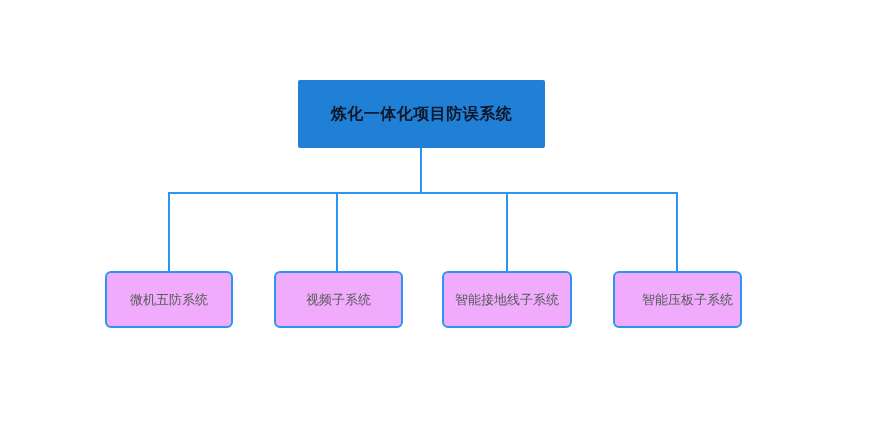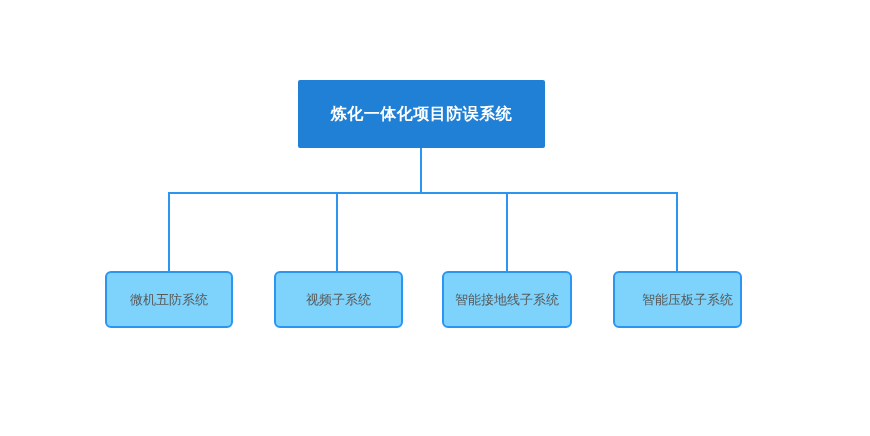--- a/index.html
+++ b/index.html
@@ -23,29 +23,29 @@
     box-sizing: border-box;
     text-align: center;
   }
   .node.root {
     left: 298px;
     top: 80px;
     width: 247px;
     height: 68px;
     background: #2080d5;
     border-radius: 2px;
-    color: #ffffff;
+    color: #0f172a;
     font-size: 16px;
     font-weight: 600;
     letter-spacing: 0.5px;
   }
   .node.child {
     top: 271px;
     height: 57px;
-    background: #7dd3fc;
+    background: #f0abfc;
     border: 2px solid #2b95f0;
     border-radius: 6px;
     color: #595959;
     font-size: 13px;
     font-weight: 400;
   }
   .node.child-1 { left: 105px; width: 128px; }
   .node.child-2 { left: 274px; width: 129px; text-align: right; }
   .node.child-3 { left: 442px; width: 130px; }
   .node.child-4 { left: 613px; width: 129px; padding-left: 20px; }

